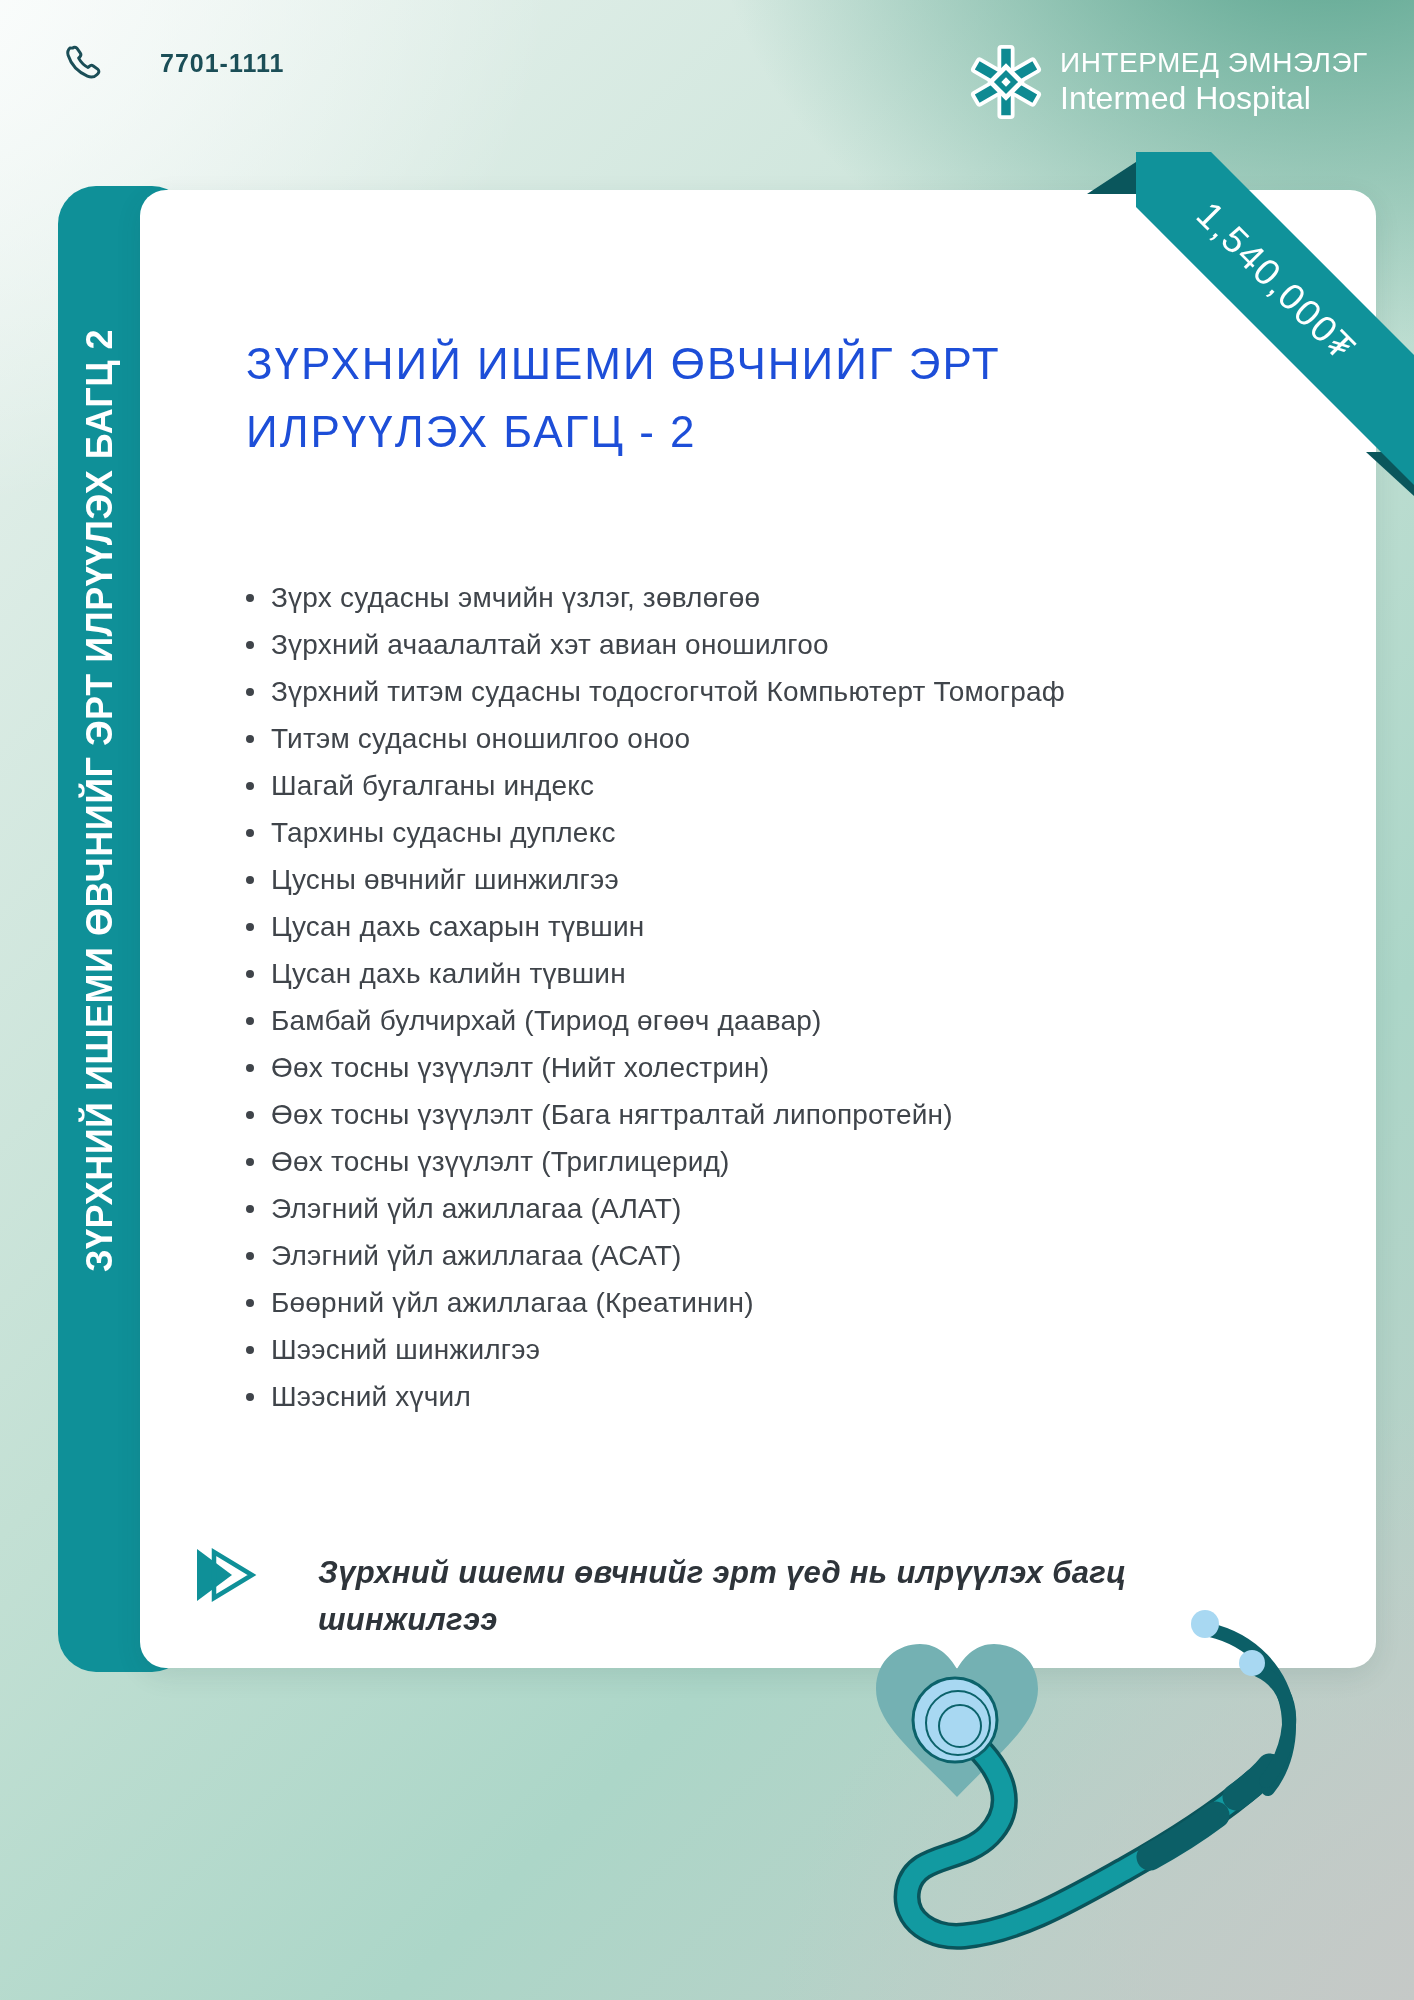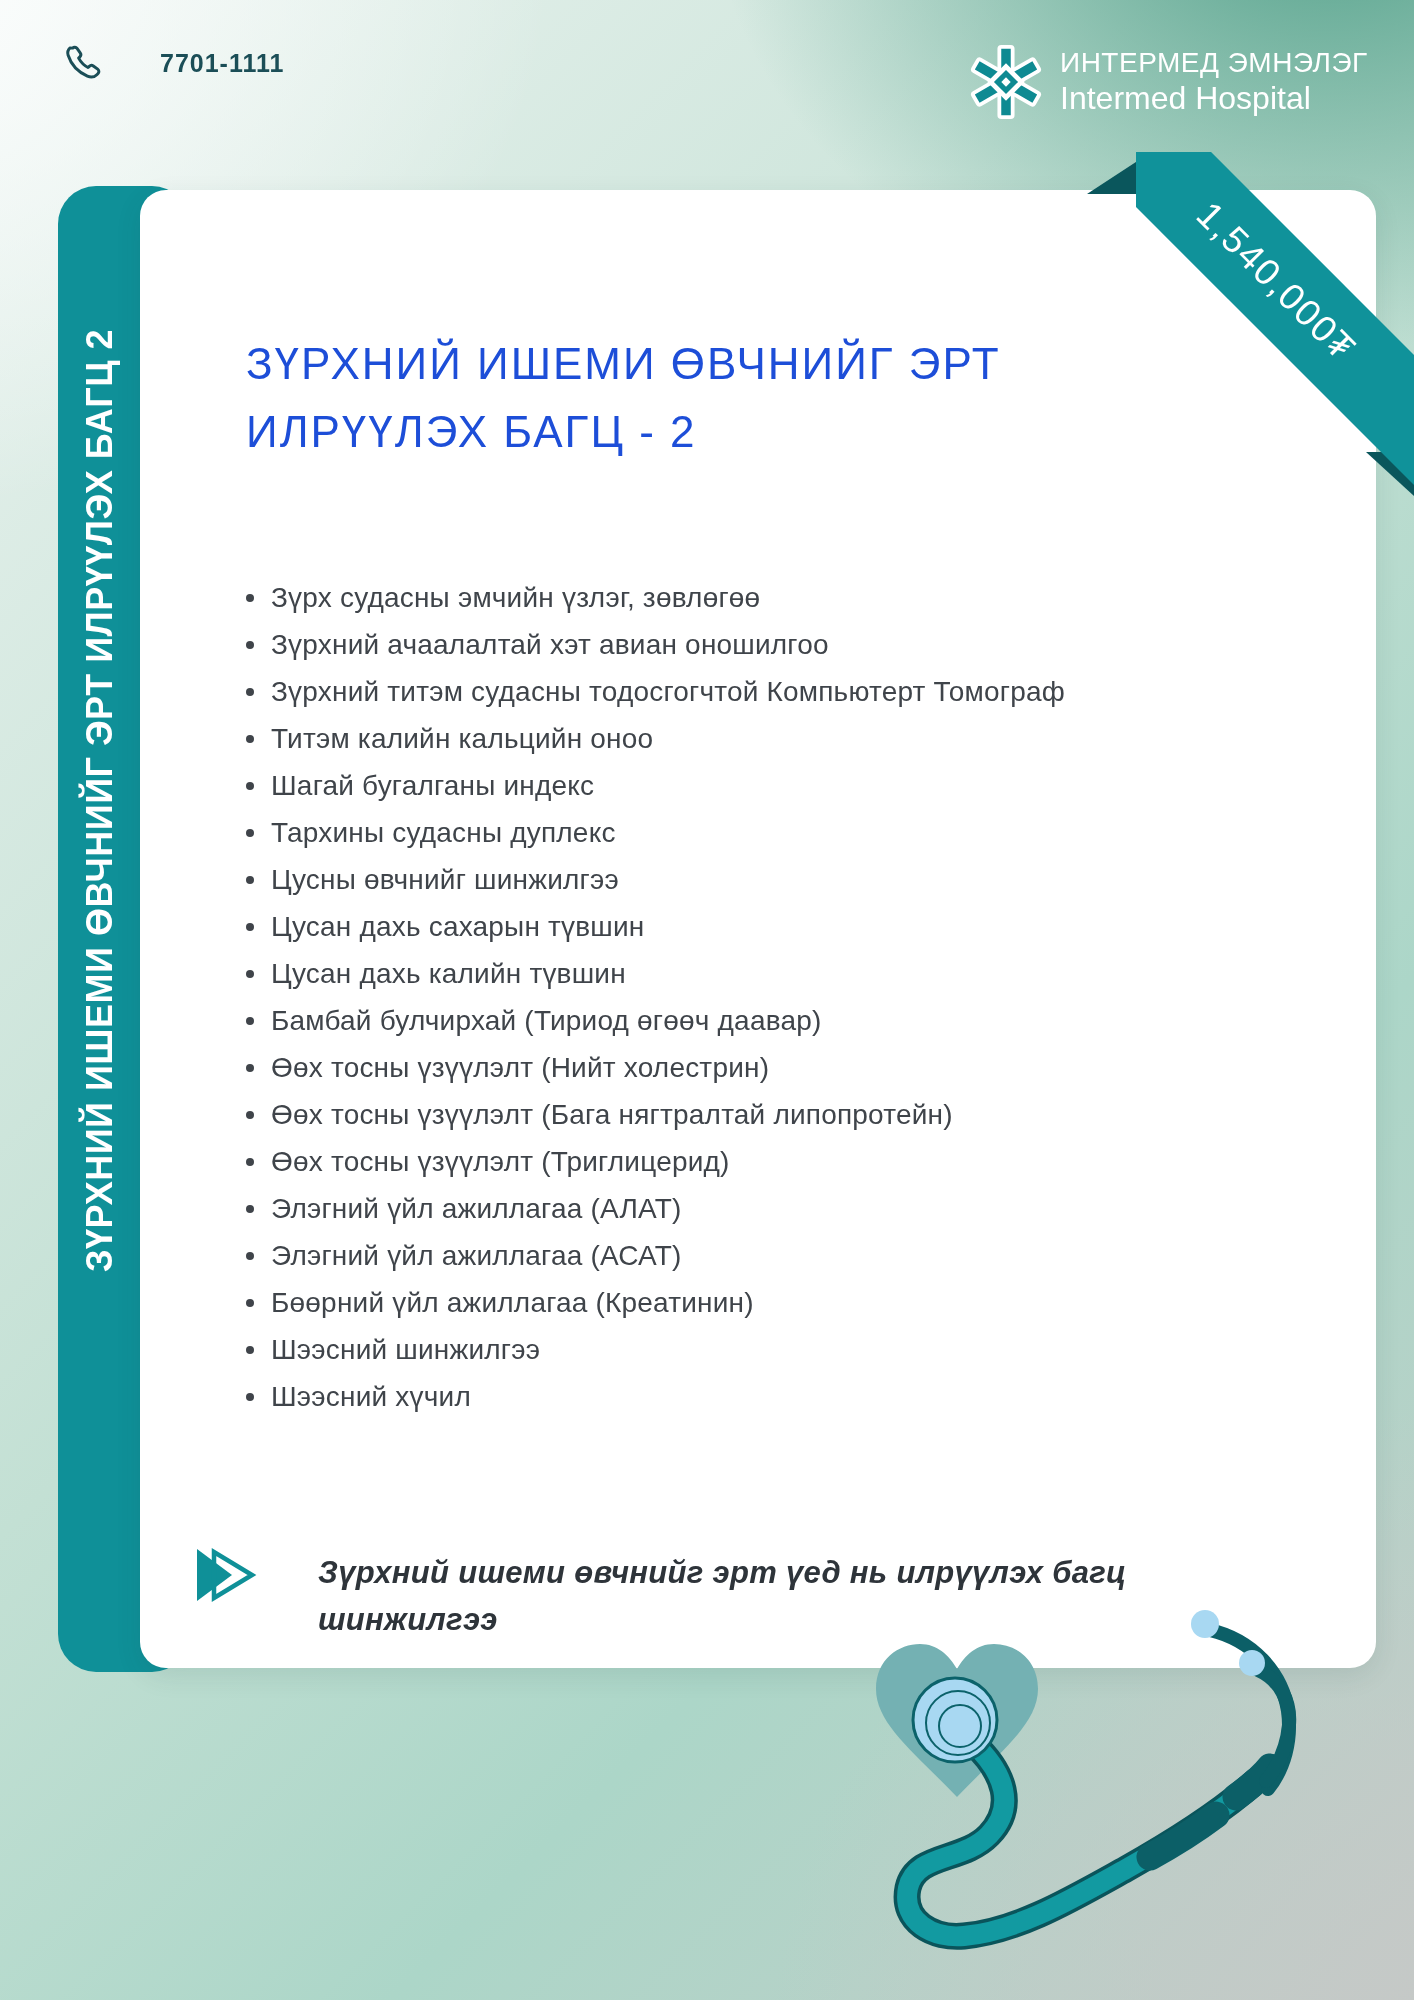--- a/index.html
+++ b/index.html
@@ -115,21 +115,21 @@
         <li>
         <span class="dot"></span>
         <span class="item-text">Зүрхний ачаалалтай хэт авиан оношилгоо</span>
       </li>
         <li>
         <span class="dot"></span>
         <span class="item-text">Зүрхний титэм судасны тодосгогчтой Компьютерт Томограф</span>
       </li>
         <li>
         <span class="dot"></span>
-        <span class="item-text">Титэм калийн кальцийн оноо</span>
+        <span class="item-text">Титэм судасны оношилгоо оноо</span>
       </li>
         <li>
         <span class="dot"></span>
         <span class="item-text">Шагай бугалганы индекс</span>
       </li>
         <li>
         <span class="dot"></span>
         <span class="item-text">Тархины судасны дуплекс</span>
       </li>
         <li>

